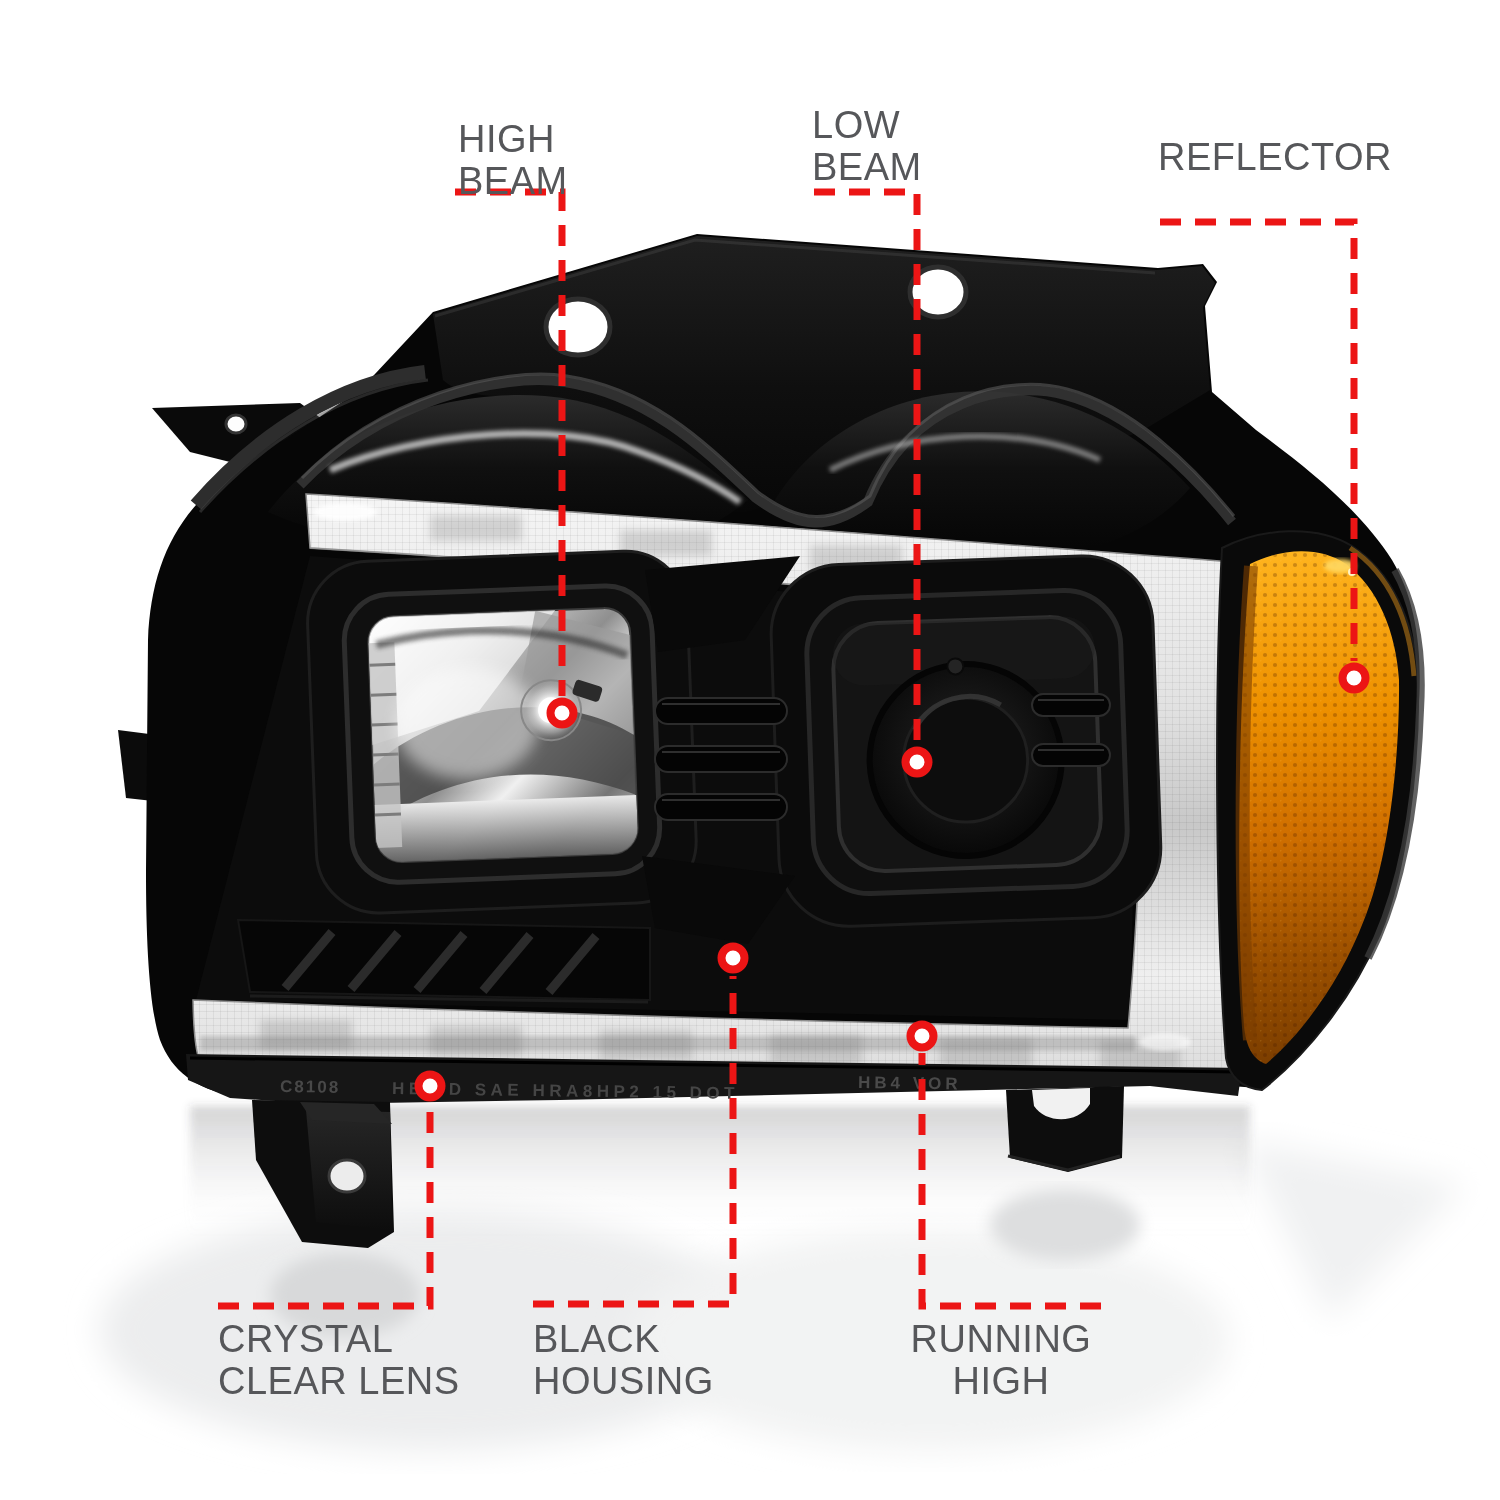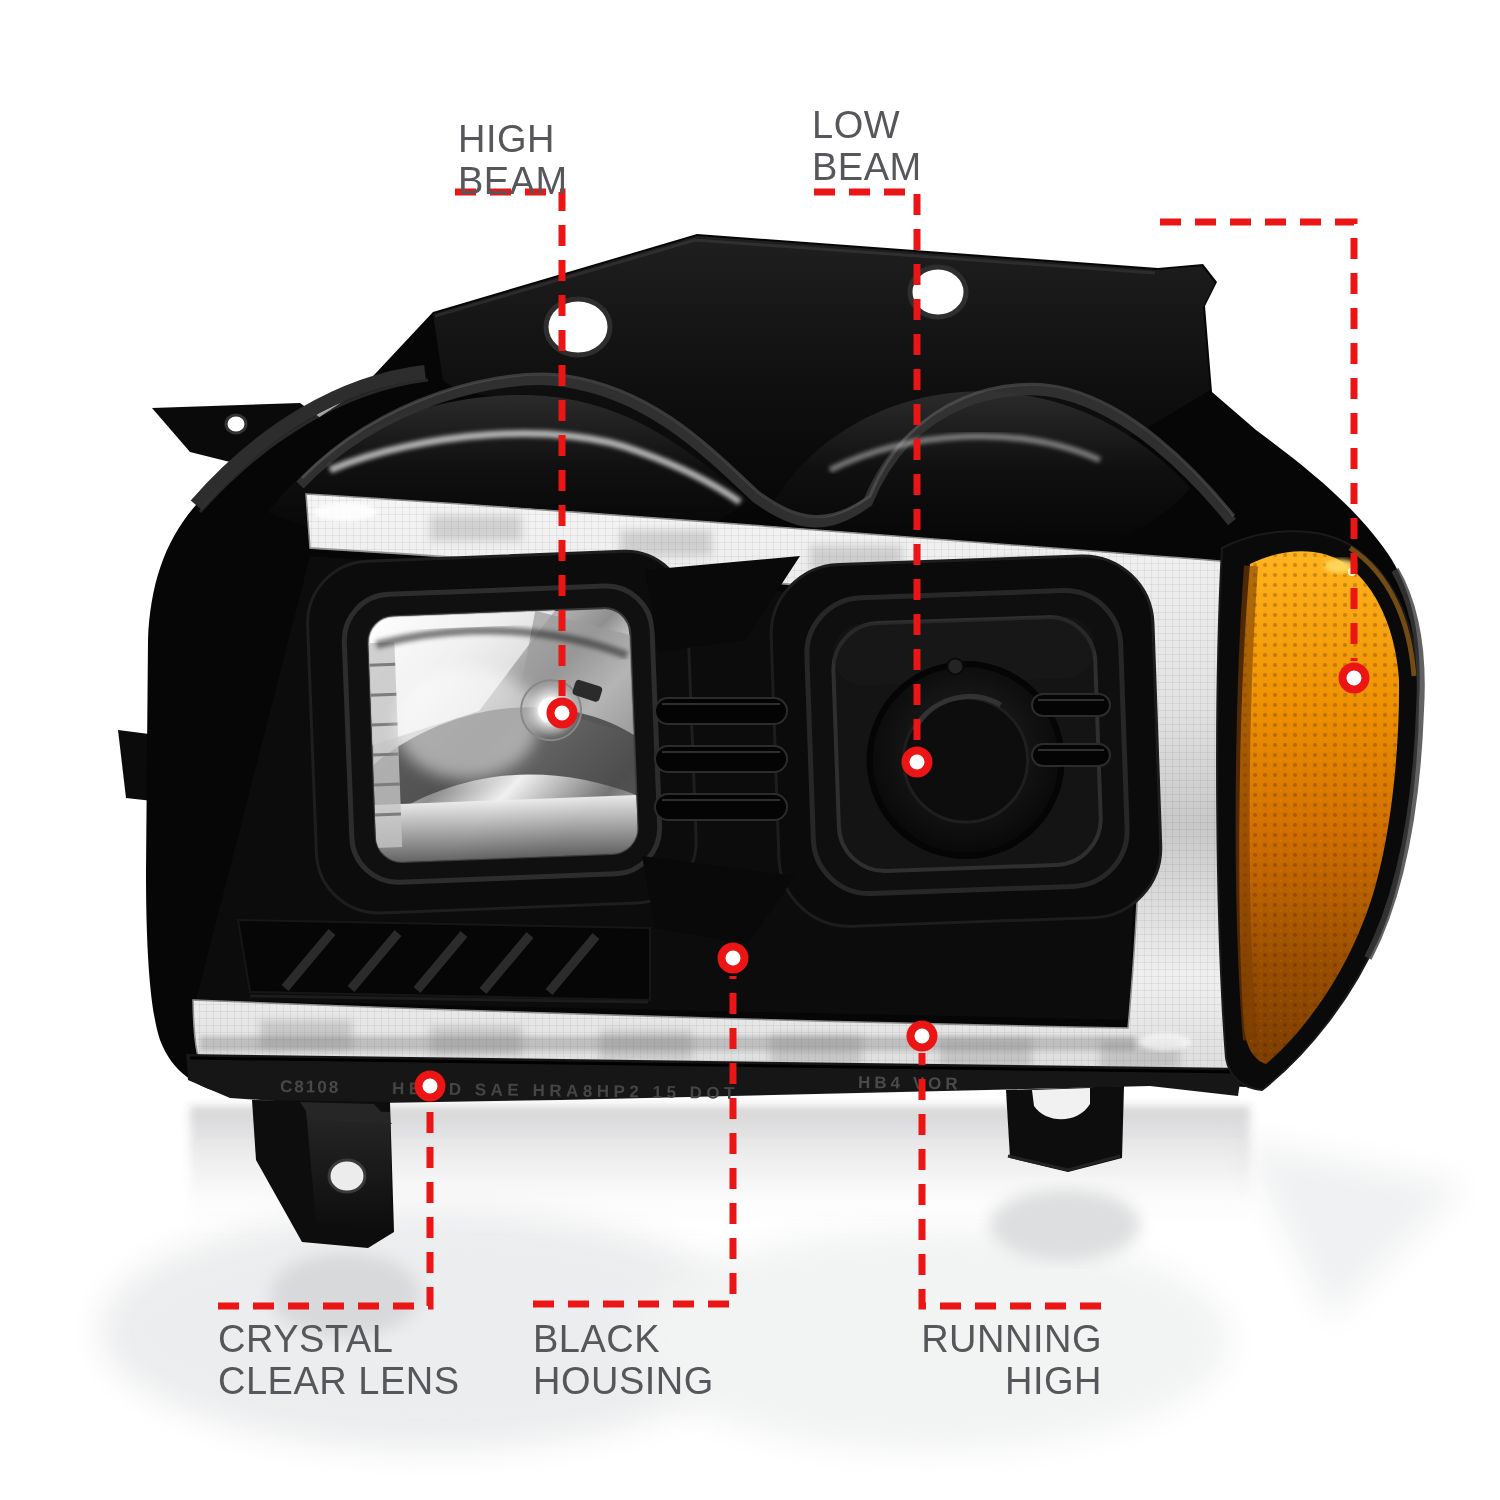--- a/index.html
+++ b/index.html
@@ -3,21 +3,21 @@
 <meta charset="utf-8">
 <style>
   :root{ --accent:#EC1515; --label:#56575A; }
   html,body{margin:0;padding:0;background:#ffffff;}
   .stage{position:relative;width:1500px;height:1500px;background:#ffffff;overflow:hidden;
          font-family:"Liberation Sans", sans-serif;}
   .stage svg{position:absolute;left:0;top:0;}
   .callout-label{position:absolute;color:var(--label);font-size:38px;line-height:42px;
                  letter-spacing:.5px;font-weight:500;white-space:nowrap;}
   .callout-label span{display:block;}
-  .align-right{text-align:right;}
+  .align-right{text-align:center;}
   .leader{fill:none;stroke:var(--accent);stroke-width:7;stroke-dasharray:21 14;}
   .dot{fill:#ffffff;stroke:var(--accent);stroke-width:8;}
 </style>
 </head>
 <body>
 
 <div class="stage">
 
 <svg width="1500" height="1500" viewBox="0 0 1500 1500">
   <defs>
@@ -292,20 +292,21 @@
 
 <div class="callout-label" style="left:458px;top:118px">
   <span>HIGH</span>
   <span>BEAM</span>
 </div>
 <div class="callout-label" style="left:812px;top:104px">
   <span>LOW</span>
   <span>BEAM</span>
 </div>
 <div class="callout-label" style="left:1158px;top:136px">
+  <span>REFLECTOR</span>
 </div>
 <div class="callout-label" style="left:218px;top:1318px">
   <span>CRYSTAL</span>
   <span>CLEAR LENS</span>
 </div>
 <div class="callout-label" style="left:533px;top:1318px">
   <span>BLACK</span>
   <span>HOUSING</span>
 </div>
 <div class="callout-label align-right" style="left:900px;top:1318px;width:202px">

